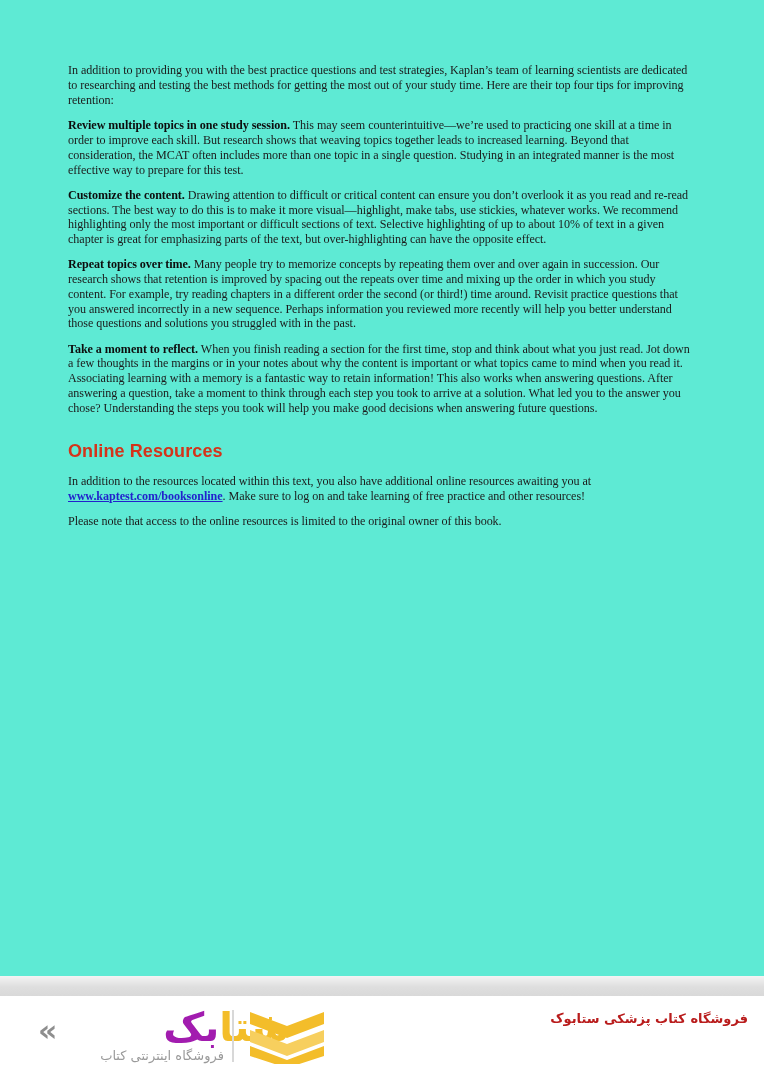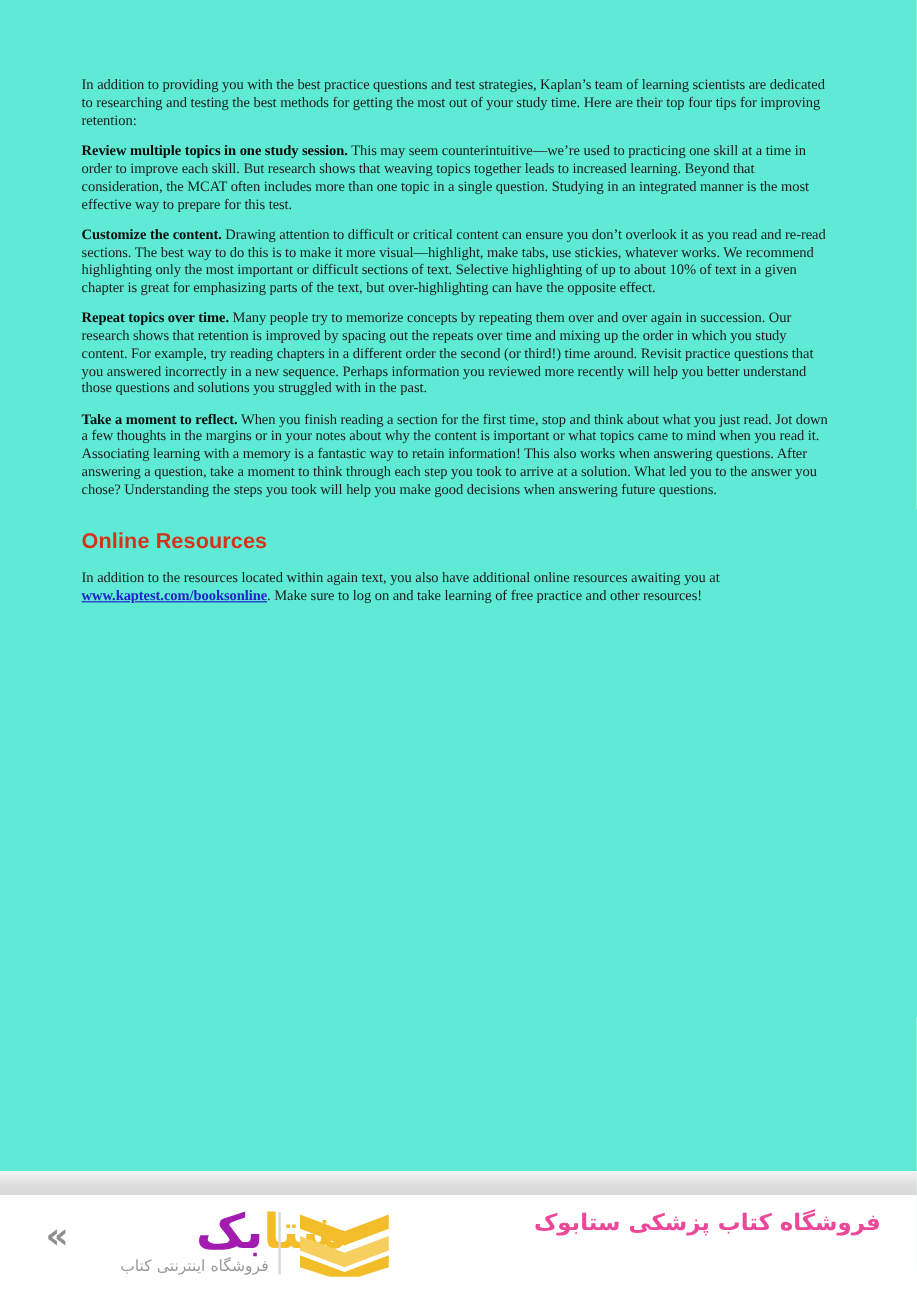--- a/index.html
+++ b/index.html
@@ -157,27 +157,27 @@
   
   .brand-right {
     position: absolute;
     left: 390px;
     top: 6px;
     width: 360px;
     height: 74px;
   }
   .brand-fa {
     position: absolute;
-    right: 16px;
+    right: 2px;
     top: 4px;
     direction: rtl;
     font-family: "DejaVu Sans", "Liberation Sans", sans-serif;
-    font-size: 19px;
-    font-weight: bold;
-    color: #ec4899;
+    font-size: 13px;
+    font-weight: bold;
+    color: #b91c1c;
     line-height: 26px;
     white-space: nowrap;
   }
   .brand-url {
     position: absolute;
     right: 0px;
     top: 34px;
     font-family: "Liberation Sans", "DejaVu Sans", sans-serif;
     font-size: 24px;
     font-weight: bold;
@@ -199,22 +199,23 @@
     <p class="para"><b>Review multiple topics in one study session.</b><span> This may seem counterintuitive—we’re used to practicing one skill at a time in order to improve each skill. But research shows that weaving topics together leads to increased learning. Beyond that consideration, the MCAT often includes more than one topic in a single question. Studying in an integrated manner is the most effective way to prepare for this test.</span></p>
 
     <p class="para"><b>Customize the content.</b><span> Drawing attention to difficult or critical content can ensure you don’t overlook it as you read and re-read sections. The best way to do this is to make it more visual—highlight, make tabs, use stickies, whatever works. We recommend highlighting only the most important or difficult sections of text. Selective highlighting of up to about 10% of text in a given chapter is great for emphasizing parts of the text, but over-highlighting can have the opposite effect.</span></p>
 
     <p class="para"><b>Repeat topics over time.</b><span> Many people try to memorize concepts by repeating them over and over again in succession. Our research shows that retention is improved by spacing out the repeats over time and mixing up the order in which you study content. For example, try reading chapters in a different order the second (or third!) time around. Revisit practice questions that you answered incorrectly in a new sequence. Perhaps information you reviewed more recently will help you better understand those questions and solutions you struggled with in the past.</span></p>
 
     <p class="para tight"><b>Take a moment to reflect.</b><span> When you finish reading a section for the first time, stop and think about what you just read. Jot down a few thoughts in the margins or in your notes about why the content is important or what topics came to mind when you read it. Associating learning with a memory is a fantastic way to retain information! This also works when answering questions. After answering a question, take a moment to think through each step you took to arrive at a solution. What led you to the answer you chose? Understanding the steps you took will help you make good decisions when answering future questions.</span></p>
 
     <h2 class="section-head">Online Resources</h2>
 
-    <p class="para"><span>In addition to the resources located within again text, you also have additional online resources awaiting you at </span><a class="link" href="#">www.kaptest.com/booksonline</a><span>. Make sure to log on and take learning of free practice and other resources!</span></p>
-
+    <p class="para"><span>In addition to the resources located within this text, you also have additional online resources awaiting you at </span><a class="link" href="#">www.kaptest.com/booksonline</a><span>. Make sure to log on and take learning of free practice and other resources!</span></p>
+
+    <p class="para">Please note that access to the online resources is limited to the original owner of this book.</p>
 
   </div>
 </div>
 
 <div class="footer-band"></div>
 
 <div class="footer">
 
   <div class="logo-left">
     <div class="logo-chev">«</div>

